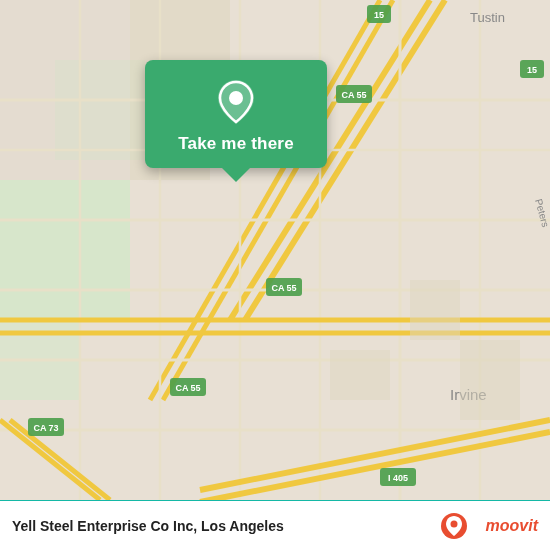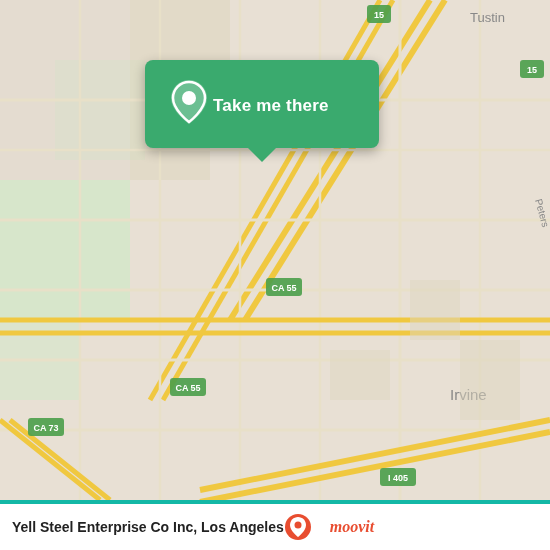--- a/index.html
+++ b/index.html
@@ -34,25 +34,26 @@
       top: 0; left: 0;
       width: 100%;
       height: 100%;
     }
 
     
     .popup-card {
       position: absolute;
       top: 60px;
       left: 145px;
-      width: 234px;
+      width: 182px;
       background-color: #3aaa6e;
       border-radius: 8px;
       padding: 18px 20px 14px 20px;
       display: flex;
+      flex-direction: column;
       align-items: center;
       box-shadow: 0 4px 12px rgba(0,0,0,0.3);
       z-index: 10;
     }
 
     .popup-card::after {
       content: '';
       position: absolute;
       bottom: -14px;
       left: 50%;
@@ -79,36 +80,35 @@
       white-space: nowrap;
     }
 
     
     #bottom-bar {
       width: 550px;
       height: 50px;
       background: white;
       display: flex;
       align-items: center;
-      justify-content: flex-start;
+      justify-content: space-between;
       padding: 0 12px;
-      border-top: 4px solid #14b8a6;
+      border-top: 1px solid #14b8a6;
     }
 
     .bottom-title {
       font-size: 14px;
       font-weight: 600;
       color: #222;
     }
 
     .moovit-logo {
       display: flex;
       align-items: center;
       gap: 18px;
-      font-family: Liberation Serif, serif;
     }
 
     .moovit-icon {
       width: 28px;
       height: 28px;
     }
 
     .moovit-text {
       font-size: 16px;
       font-weight: 700;

